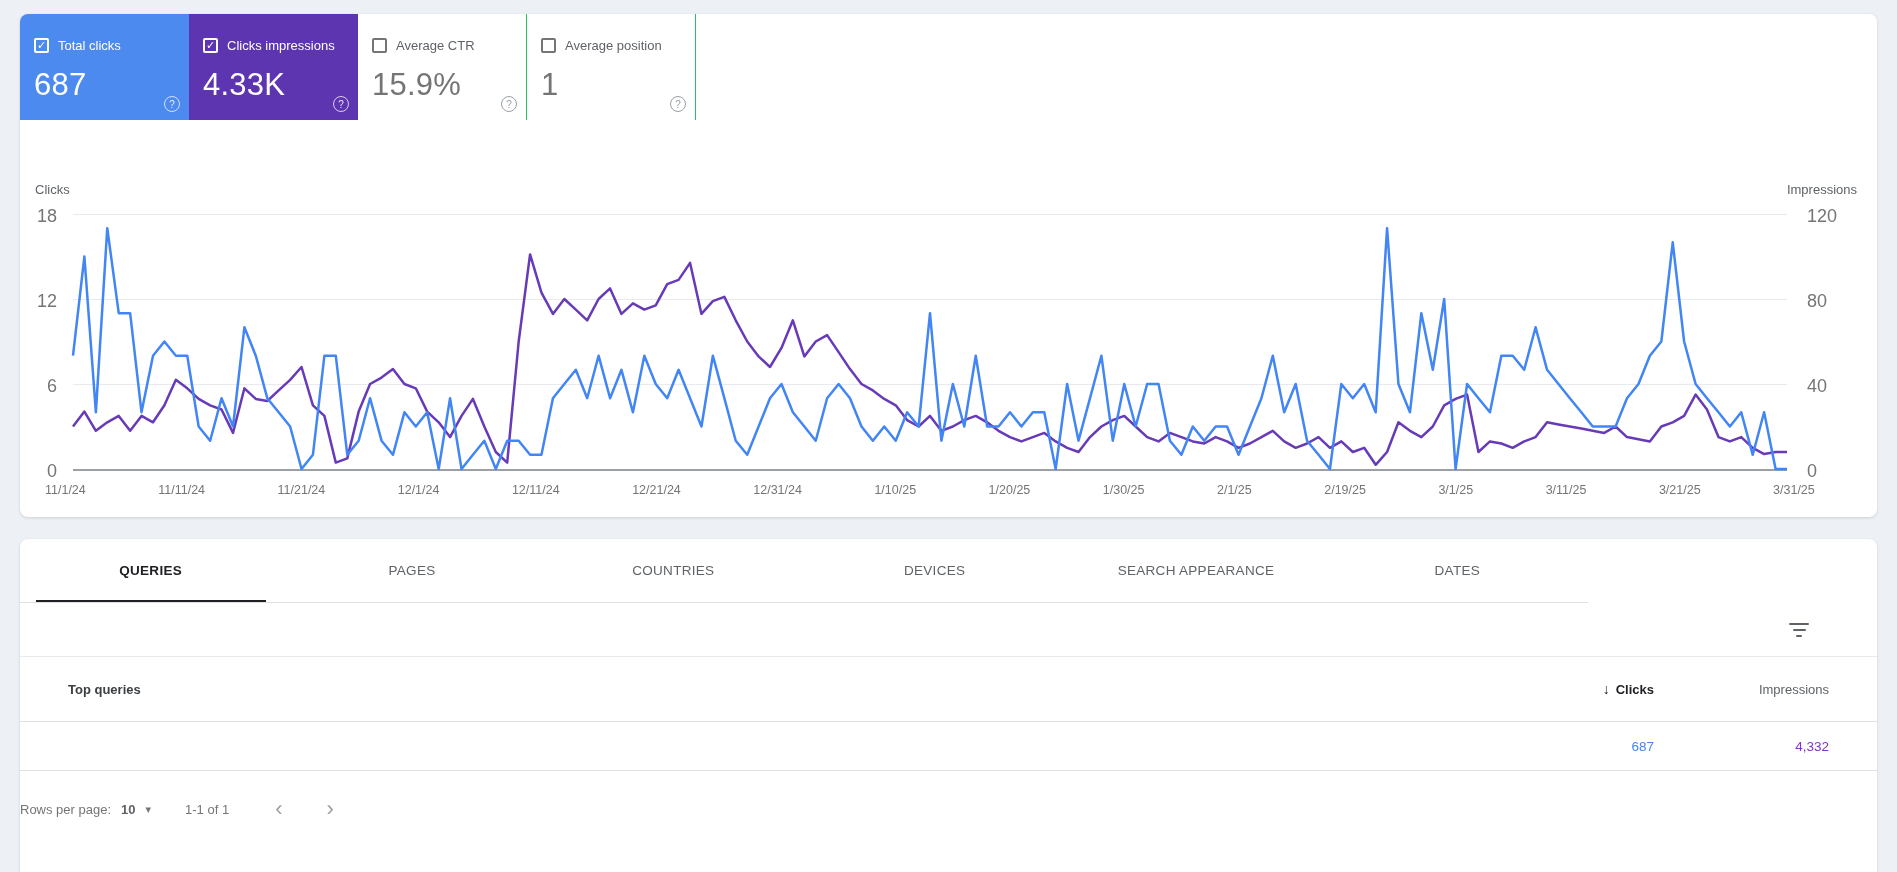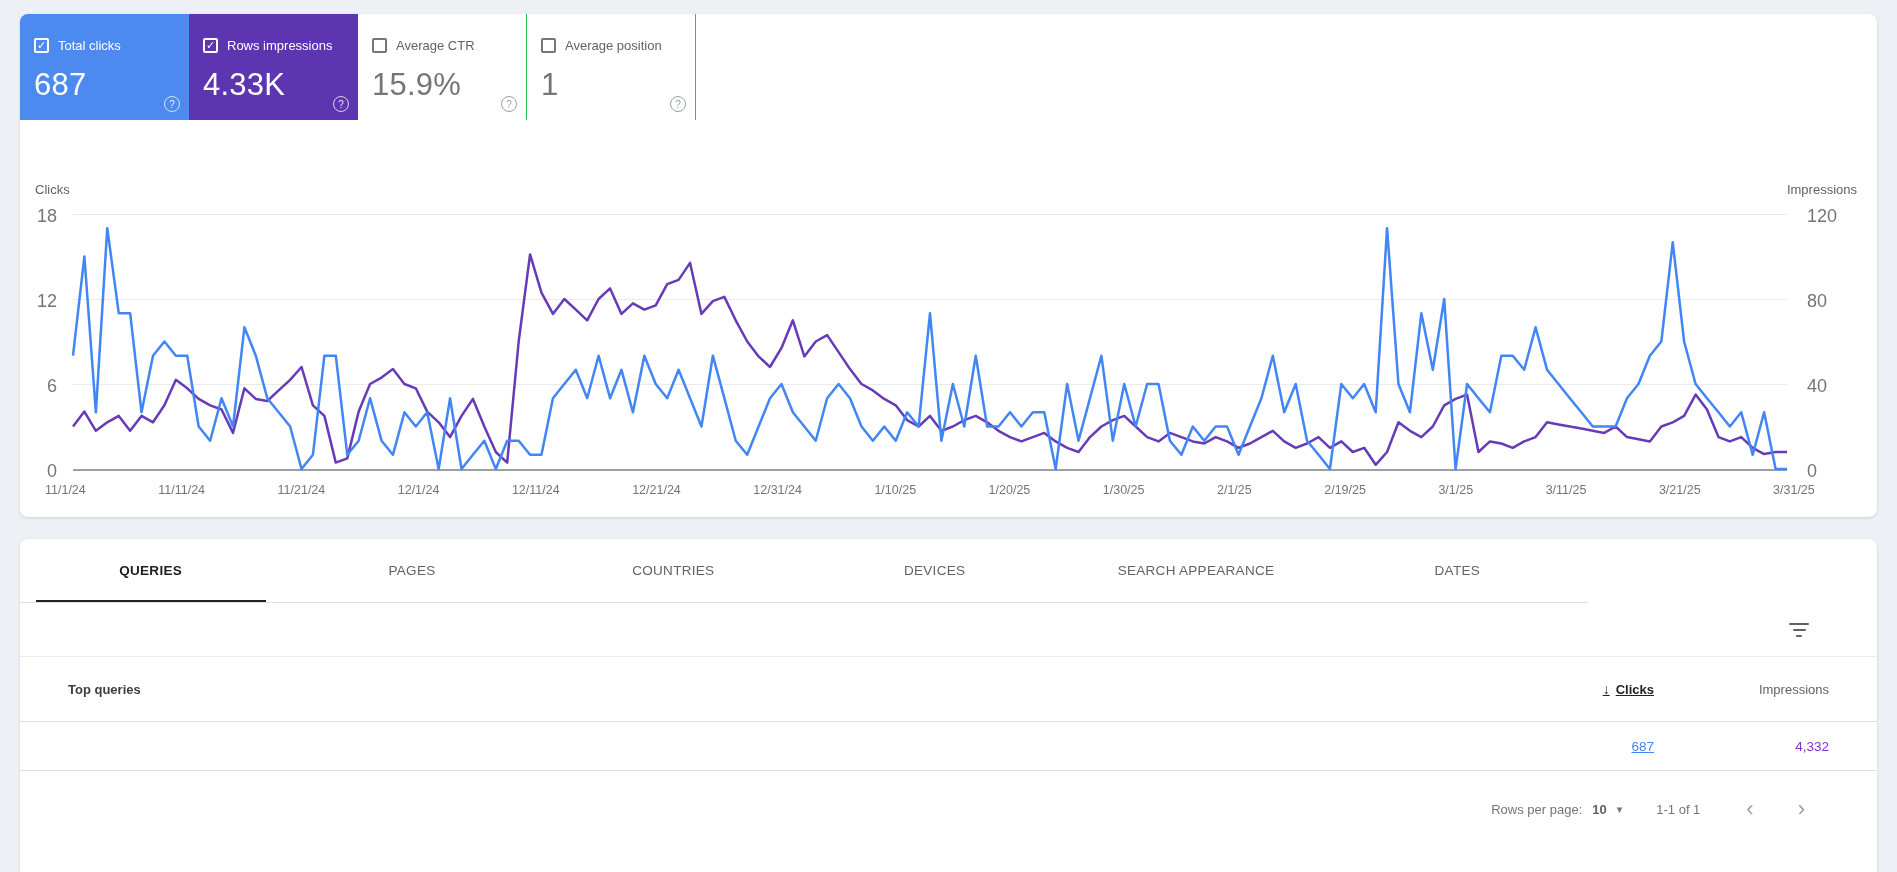--- a/index.html
+++ b/index.html
@@ -53,30 +53,30 @@
 
   
   .filter-row { height:54px; border-bottom:1px solid #e8eaed; display:flex; align-items:center; justify-content:flex-end; padding-right:62px; }
   .filter-icon { display:flex; flex-direction:column; align-items:center; gap:4px; cursor:pointer; padding:6px; }
   .filter-icon i { display:block; height:2px; background:#5f6368; border-radius:1px; }
   .filter-icon i:nth-child(1){ width:20px; } .filter-icon i:nth-child(2){ width:13px; } .filter-icon i:nth-child(3){ width:6px; }
 
   
   .thead { display:flex; align-items:center; height:64px; padding:0 48px; font-size:13px; }
   .col-dim { flex:1; color:#3c4043; font-weight:bold; }
-  .col-clicks { width:165px; text-align:right; color:#202124; font-weight:bold;text-decoration:underline; }
+  .col-clicks { width:165px; text-align:right; color:#202124; font-weight:bold; }
   .col-imp { width:175px; text-align:right; color:#5f6368; }
   .sort-arrow { font-size:14px; margin-right:6px; font-weight:normal; }
   .trow { display:flex; align-items:center; height:50px; padding:0 48px; border-top:1px solid #e0e0e0; border-bottom:1px solid #e0e0e0; font-size:13.5px; }
   .blur-blob { width:94px; height:13px; background:#bcbcbc; border-radius:3px; filter:blur(4px); }
   .trow .col-clicks { font-weight:normal; color:#4285f4; cursor:pointer; }
   .trow .col-imp { color:#8430ce; cursor:pointer; }
 
   
-  .tfoot { height:76px; display:flex; align-items:center; justify-content:flex-end; padding-right:72px; gap:34px; font-size:13px; color:#757575; }
+  .tfoot { height:76px; display:flex; align-items:center; padding-right:72px; gap:34px; font-size:13px; color:#757575; }
   .rpp { display:flex; align-items:center; gap:10px; }
   .rpp .rpp-val { color:#5f6368; font-weight:bold; cursor:pointer; }
   .rpp .caret { color:#757575; font-size:11px; cursor:pointer; }
   .pager { display:flex; gap:44px; margin-left:12px; }
   .pager .chev { font-size:22px; color:#9aa0a6; line-height:1; cursor:default; }
 </style>
 </head>
 <body>
 
 <div class="panel panel1">
@@ -86,21 +86,21 @@
       <div class="label-row">
         <span class="cbx">✓</span>
         <span>Total clicks</span>
       </div>
       <div class="value">687</div>
       <span class="helpq">?</span>
     </div>
     <div class="card sel purple">
       <div class="label-row">
         <span class="cbx">✓</span>
-        <span>Rows impressions</span>
+        <span>Clicks impressions</span>
       </div>
       <div class="value">4.33K</div>
       <span class="helpq">?</span>
     </div>
     <div class="card plain">
       <div class="label-row">
         <span class="cbx"></span>
         <span>Average CTR</span>
       </div>
       <div class="value">15.9%</div>

